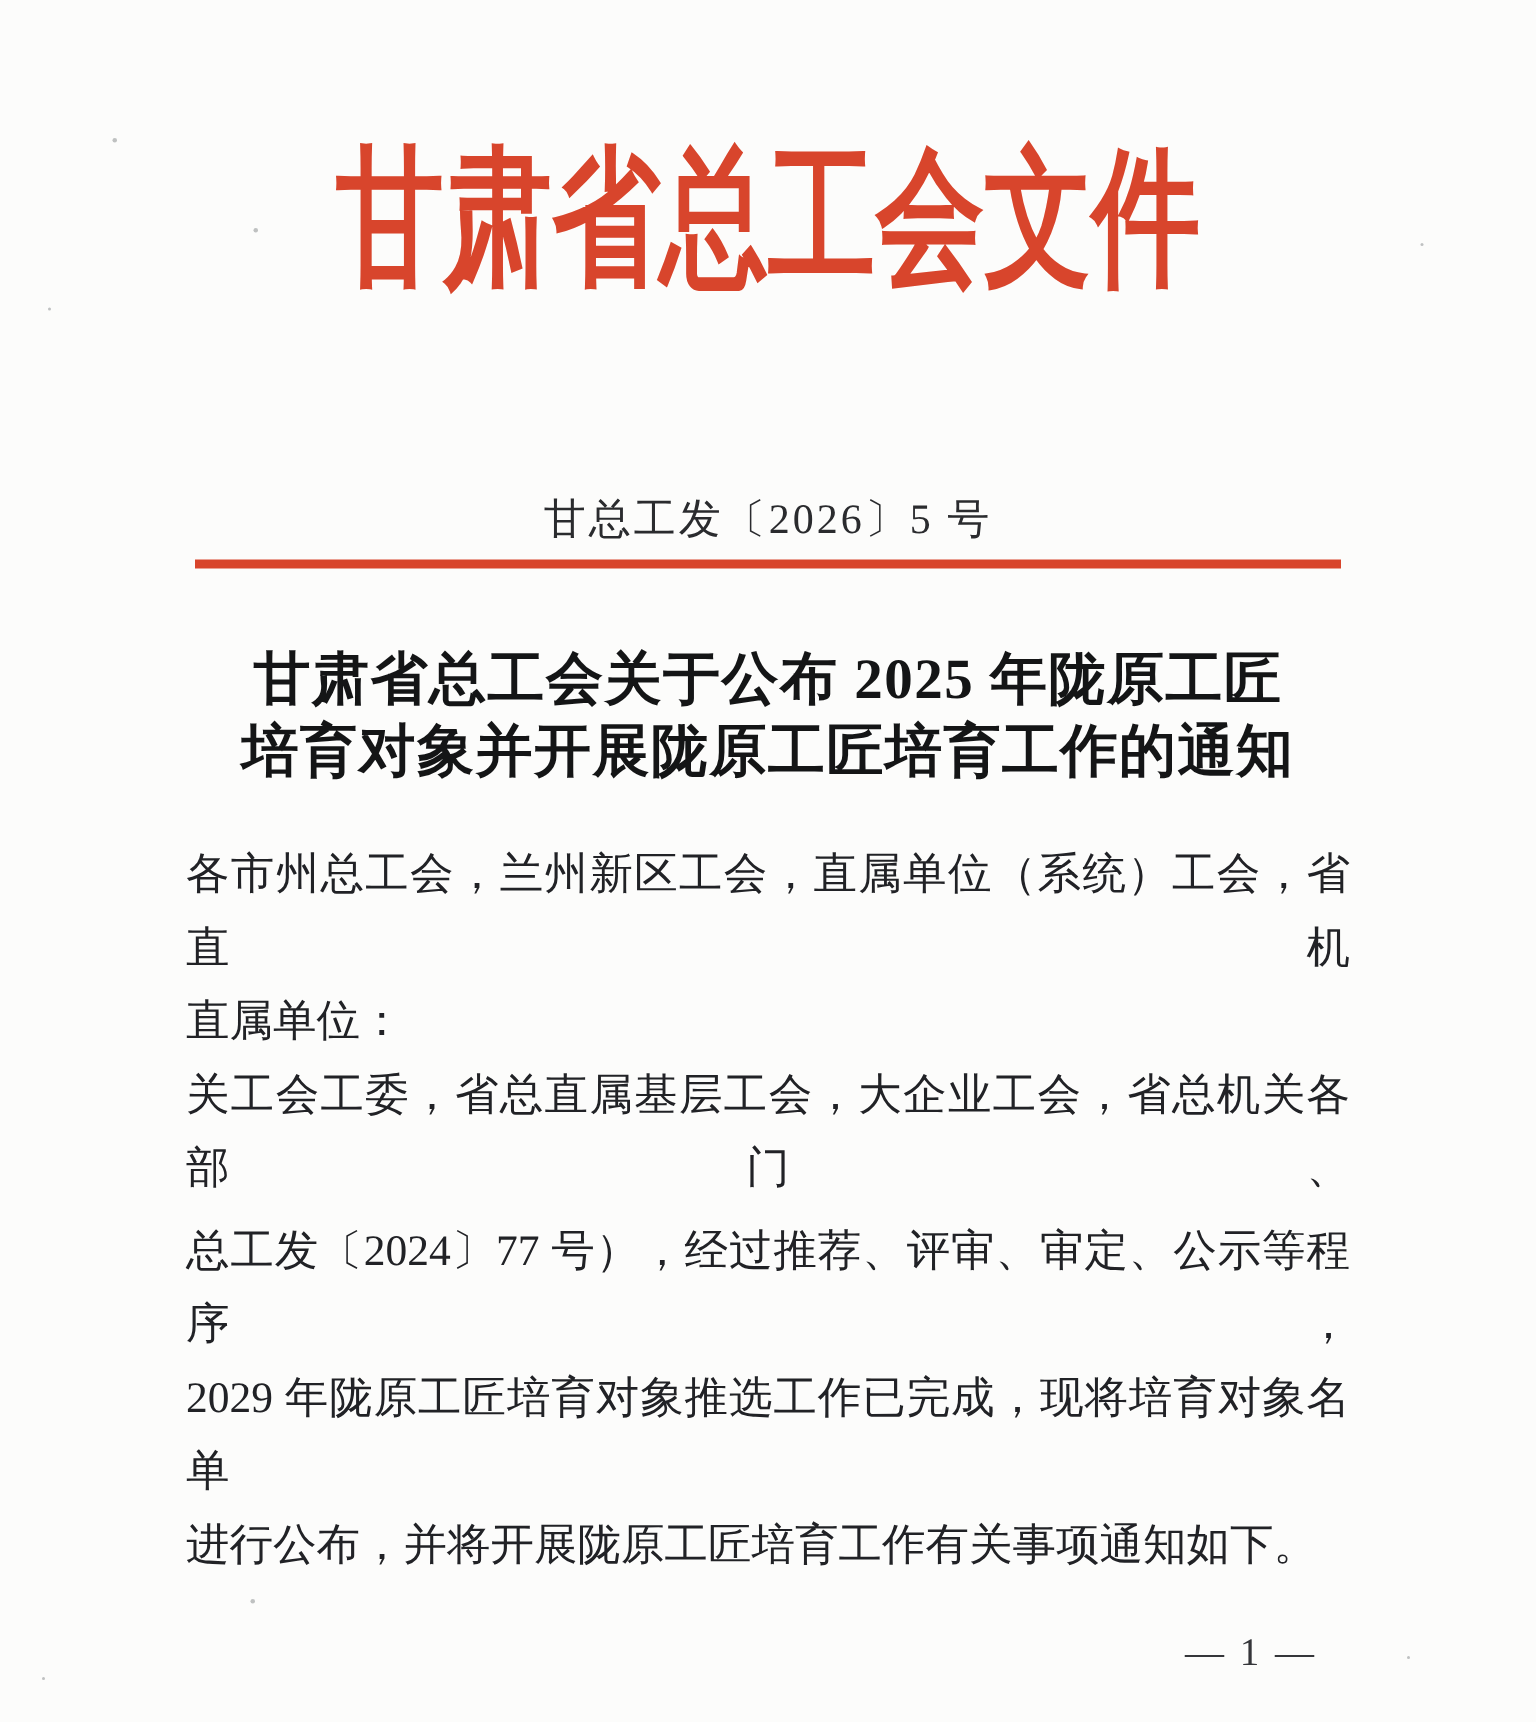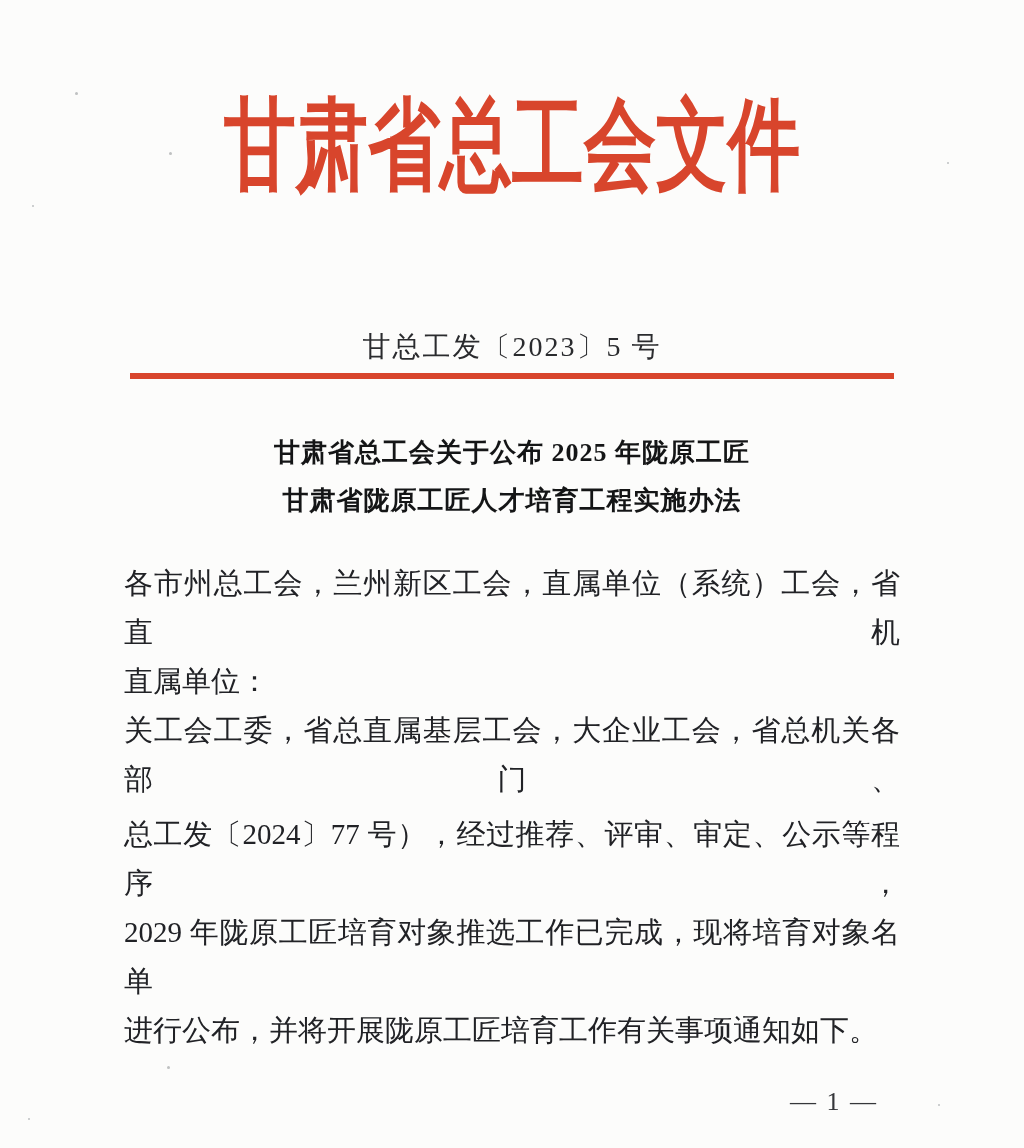--- a/index.html
+++ b/index.html
@@ -51,21 +51,21 @@
   .red-rule {
     margin: 9px auto 0 auto;
     width: 764px;
     height: 6px;
     background: var(--accent);
   }
   
   .doc-title {
     margin-top: 50px;
     text-align: center;
-    font-size: 26px;
+    font-size: 38px;
     font-weight: bold;
     color: #141516;
     line-height: 48px;
     letter-spacing: 1px;
   }
   .doc-title .t-line { display: block; }
   
   .body-text {
     margin: 34px 124px 0 124px;
     font-size: 29px;
@@ -106,27 +106,27 @@
 </style>
 </head>
 <body>
 
 <div class="page">
 
   <div class="masthead">
     <span class="masthead-text">甘肃省总工会文件</span>
   </div>
 
-  <div class="doc-number">甘总工发〔2023〕5 号</div>
+  <div class="doc-number">甘总工发〔2026〕5 号</div>
 
   <div class="red-rule"></div>
 
   <h1 class="doc-title">
     <span class="t-line">甘肃省总工会关于公布 2025 年陇原工匠</span>
-    <span class="t-line">甘肃省陇原工匠人才培育工程实施办法</span>
+    <span class="t-line">培育对象并开展陇原工匠培育工作的通知</span>
   </h1>
 
   <div class="body-text">
 
     <div class="para">
       <div class="doc-line just">各市州总工会，兰州新区工会，直属单位（系统）工会，省直机</div>
       <div class="doc-line">直属单位：</div>
       <div class="doc-line just">关工会工委，省总直属基层工会，大企业工会，省总机关各部门、</div>
     </div>
 

